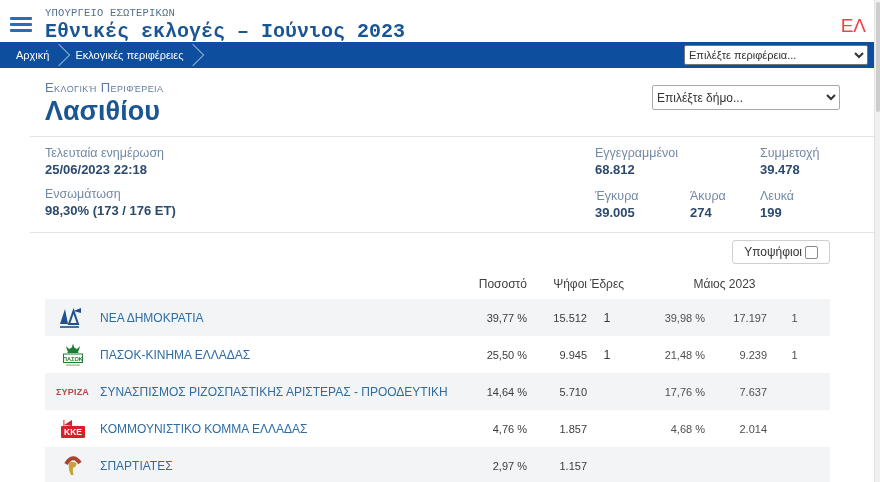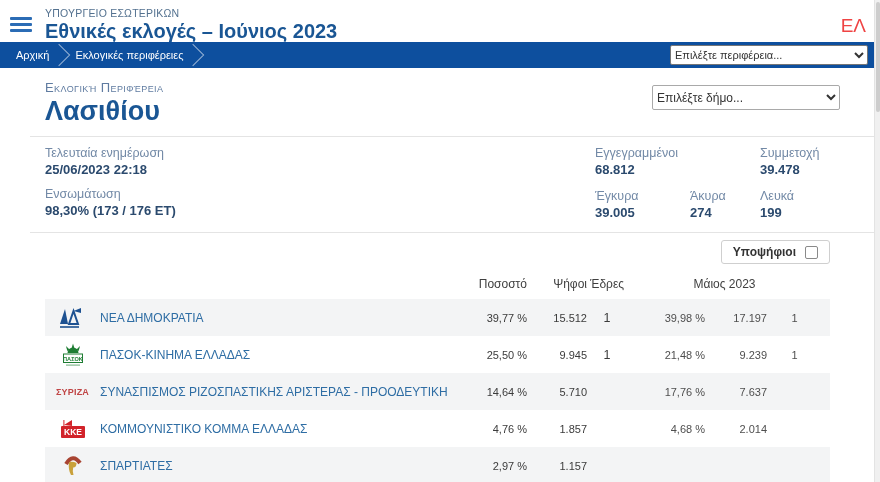--- a/index.html
+++ b/index.html
@@ -3,30 +3,30 @@
 <meta charset="utf-8">
 <style>
   * { margin:0; padding:0; box-sizing:border-box; }
   body { background:#ddd; font-family:"Liberation Sans", sans-serif; }
   .page { width:880px; height:482px; background:#fff; position:relative; overflow:hidden; }
 
   
   .topbar { display:flex; align-items:flex-start; padding:5px 14px 0 10px; height:42px; }
   .hamburger { width:22px; padding-top:9px; cursor:pointer; }
   .hamburger .bar { height:3px; background:#2b6cb5; margin:3px 0; border-radius:1px; }
-  .titleblock { margin-left:13px; }
+  .titleblock { margin-left:13px;font-family:Liberation Mono, monospace; }
   .ministry { font-size:10.5px; color:#53718f; letter-spacing:.2px; padding-top:2px; }
   .site-title { font-size:20px; font-weight:bold; color:#1a5694; margin-top:1px; }
   .lang { margin-left:auto; font-size:19px; color:#ef4444; padding-top:10px; cursor:pointer; }
 
   
   .breadcrumbbar { height:26px; background:#0d4f9e; display:flex; align-items:center; padding:0 12px 0 10px; }
   .crumb { color:#fff; font-size:11px; padding:0 8px 0 6px; cursor:pointer; white-space:nowrap; }
   .chev { width:16px; height:16px; border-top:1px solid rgba(255,255,255,.55); border-right:1px solid rgba(255,255,255,.55); transform:rotate(45deg); margin:0 2px 0 -6px; flex:0 0 auto; }
-  .bc-select { margin-left:auto; width:198px; height:20px; font-size:11px; color:#333; border:1px solid #767676; border-radius:2px; background:#fff; }
+  .bc-select { margin-left:auto; width:184px; height:20px; font-size:11px; color:#333; border:1px solid #767676; border-radius:2px; background:#fff; }
 
   
   .content { padding:0 40px 0 45px; }
   .divider { border:0; border-top:1px solid #e4e4e4; margin:0 -34px 0 -15px; }
 
   .region-row { display:flex; align-items:flex-start; padding:12px 0 9px; }
   .region-label { font-variant:small-caps; font-size:13px; color:#5f7ba0; letter-spacing:.4px; }
   .region-name { font-size:27px; font-weight:bold; color:#1a5694; margin-top:1px; }
   .muni-select { margin-left:10px; margin-top:5px; width:188px; height:25px; font-size:12px; color:#333; border:1px solid #a9a9a9; border-radius:2px; background:#fff; }
   .region-spacer { margin-left:auto; }
@@ -35,21 +35,21 @@
   .stat-label { font-size:12.5px; color:#7289a6; }
   .stat-value { font-size:13px; font-weight:bold; color:#2b4a6e; margin-top:2px; }
   .stat-left .group { margin-bottom:10px; }
   .stat-left .group:last-child { margin-bottom:0; }
   .stat-right { margin-left:auto; display:grid; grid-template-columns:95px 70px 80px; row-gap:12px; }
   .stat-right .cell { }
   .span2 { grid-column:1/3; }
   .c1 { grid-column:1; } .c2 { grid-column:2; } .c3 { grid-column:3; }
 
   .cand-row { display:flex; justify-content:flex-end; padding:7px 0 3px; }
-  .cand-btn { display:flex; align-items:center; gap:9px; border:1px solid #cfcfcf; border-radius:3px; background:#fff; padding:4px 11px; font-size:12px; color:#333; cursor:pointer; margin-right:10px;font-weight:bold; }
+  .cand-btn { display:flex; align-items:center; gap:3px; border:1px solid #cfcfcf; border-radius:3px; background:#fff; padding:4px 11px; font-size:12px; color:#333; cursor:pointer; margin-right:10px; }
   .checkbox { width:13px; height:13px; border:1px solid #8a8a8a; border-radius:2px; background:#fff; }
 
   
   .rtable { margin-right:10px; margin-top:2px; }
   .trow { display:grid; grid-template-columns:55px 1fr 80px 60px 40px 78px 62px 55px; align-items:center; height:37px; padding-right:8px; }
   .thead { height:30px; }
   .thead > div { font-size:12px; color:#3f3f3f; }
   .gray { background:#f3f4f5; }
   .logo-cell { display:flex; align-items:center; justify-content:center; }
   .party-name { color:#2e6da4; font-size:12px; padding-right:6px; cursor:pointer; overflow:hidden; white-space:nowrap; }

